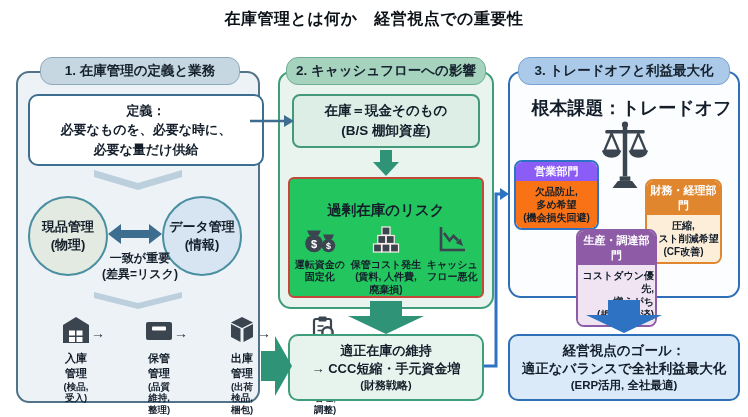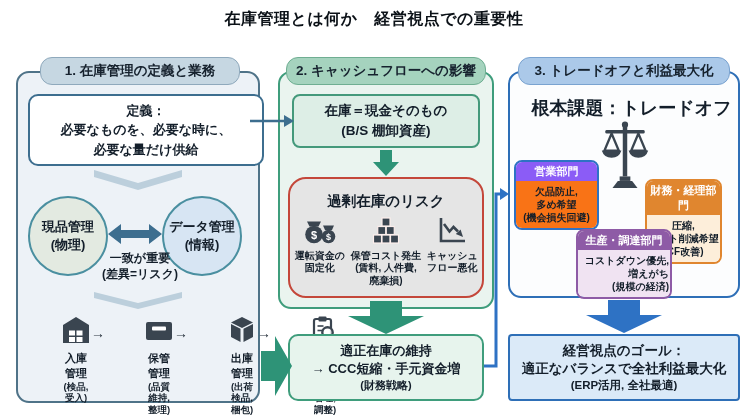--- a/index.html
+++ b/index.html
@@ -32,42 +32,42 @@
   .circle{width:80px;height:80px;border-radius:50%;font-size:13px;line-height:1.35;border:2px solid #4a8fa0;}
   .circle-left{left:28px;top:196px;background:#e3eae1;}
   .circle-right{left:162px;top:196px;background:#d7e5f3;}
   .match-note{left:78px;top:251px;width:124px;text-align:center;font-weight:700;font-size:12px;line-height:1.3;z-index:1;}
   .ops-row{left:17px;top:315px;width:246px;display:flex;justify-content:space-between;align-items:flex-start;z-index:1;}
   .op-item{width:55px;text-align:center;font-weight:700;padding-left:44px;}
   .op-item .op-label{font-size:11px;margin-top:2px;}
   .op-item .op-sub{font-size:9.5px;line-height:1.2;}
   .op-arrow{width:9px;text-align:center;font-size:14px;font-weight:700;color:#27313c;margin-top:10px;flex:none;}
   .cash-box{left:292px;top:94px;width:188px;height:54px;background:#ddeee6;border:2px solid #44997b;border-radius:8px;font-size:13.5px;line-height:1.45;}
-  .risk-box{left:288px;top:177px;width:196px;height:121px;background:#e5e5e5;border:2px solid #c4473a;border-radius:18px;justify-content:center;padding-top:4px;}
+  .risk-box{left:288px;top:177px;width:196px;height:121px;background:#22c55e;border:2px solid #c4473a;border-radius:6px;justify-content:flex-end;padding-top:4px;}
   .risk-title{font-size:14.5px;margin-bottom:3px;}
   .risk-row{display:flex;width:100%;align-items:flex-start;}
   .risk-item{text-align:center;font-weight:700;font-size:10px;line-height:1.25;}
   .risk-item.w1{width:31%;}.risk-item.w2{width:31%;}.risk-item.w3{width:38%;}
   .outcome-box{left:288px;top:334px;width:196px;height:67px;background:#e7f4ed;border:2px solid #3f9d7c;border-radius:10px;}
   .outcome-main{font-size:13px;line-height:1.35;}
   .outcome-sub{font-size:11px;}
   .core-issue{left:508px;top:96px;width:247px;text-align:center;font-weight:700;font-size:18px;z-index:1;}
   .dept{border-radius:8px;overflow:hidden;z-index:2;border:2px solid;text-align:center;font-weight:700;}
   .dept-header{color:#ffffff;font-size:11px;padding:2px 1px;}
   .dept-body{font-size:10px;line-height:1.3;padding:4px 1px;}
   .dept-sales{left:514px;top:160px;width:85px;border-color:#2e72c4;}
   .dept-sales .dept-header{background:#8b5cf6;}
   .dept-sales .dept-body{background:#f97316;}
   .dept-finance{left:645px;top:160px;width:77px;border-color:#e0862f;margin-top:19px;}
   .dept-finance .dept-header{background:#e0862f;}
   .dept-finance .dept-body{background:#fdeeda;}
-  .dept-production{left:576px;top:229px;width:96px;border-color:#8e5ba6;}
+  .dept-production{left:576px;top:229px;width:81px;border-color:#8e5ba6;}
   .dept-production .dept-header{background:#8e5ba6;}
   .dept-production .dept-body{background:#f0e3f2;text-align:right;}
-  .goal-box{left:508px;top:334px;width:232px;height:67px;background:#dbeaf8;border:2px solid #2e6fb7;border-radius:4px;}
+  .goal-box{left:508px;top:334px;width:232px;height:67px;background:#dbeaf8;border:2px solid #2e6fb7;border-radius:10px;}
   .goal-main{font-size:13.5px;line-height:1.35;}
   .goal-sub{font-size:11.5px;}
   .icon-layer{pointer-events:none;z-index:3;}
 </style>
 </head>
 <body>
 
 <div id="stage">
 
   <div class="abs title">在庫管理とは何か　経営視点での重要性</div>

